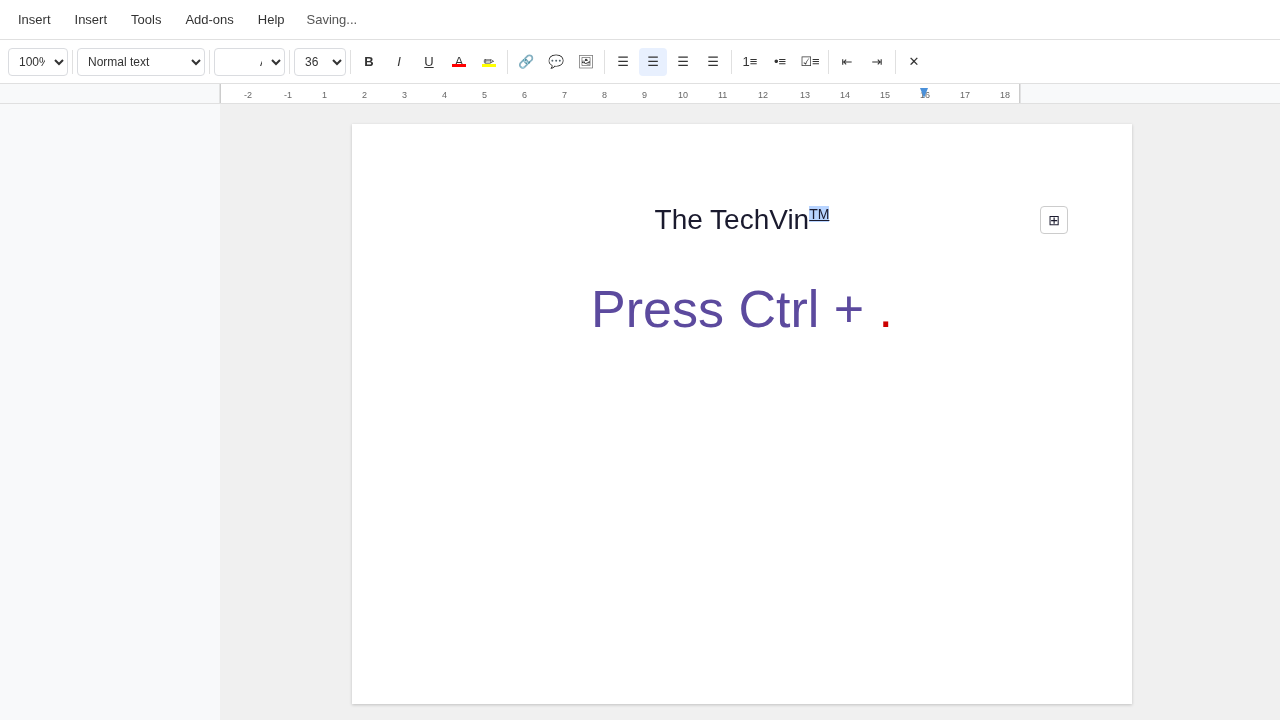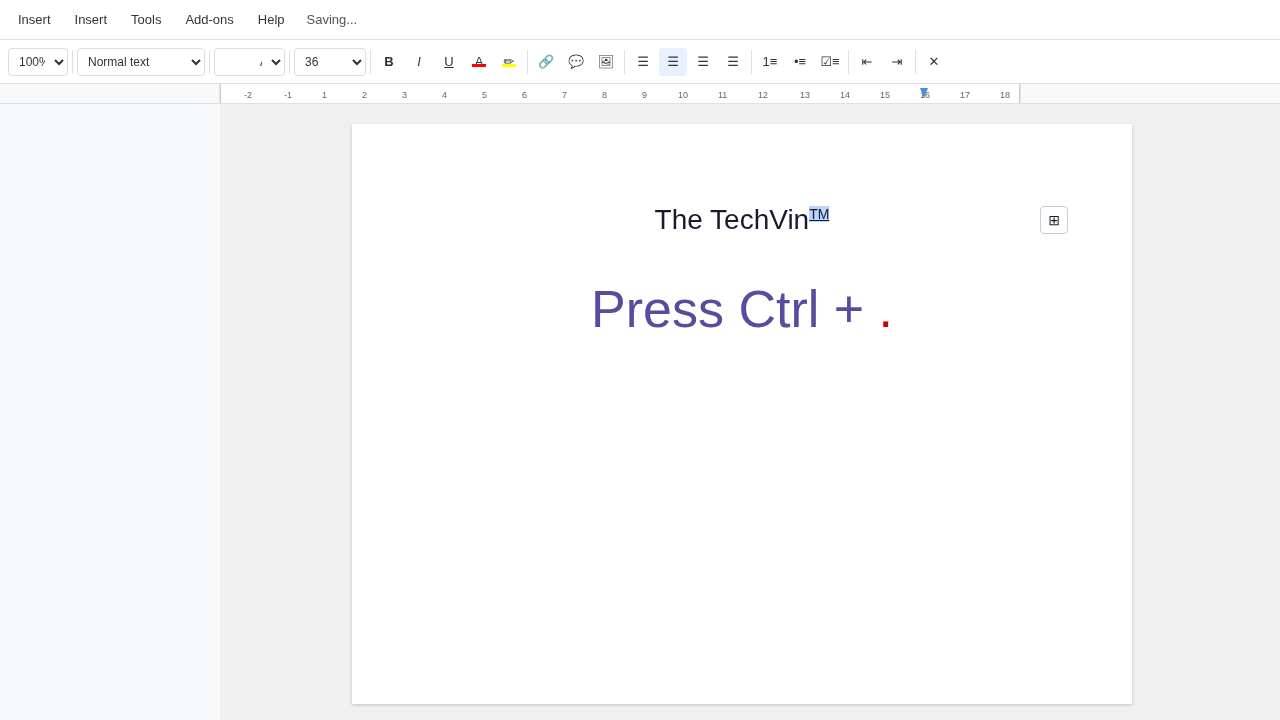--- a/index.html
+++ b/index.html
@@ -55,21 +55,21 @@
       border-radius: 4px;
       background: #fff;
       font-size: 12px;
       padding: 0 6px;
       cursor: pointer;
       color: #333;
     }
     .zoom-select { width: 60px; }
     .style-select { width: 128px; }
     .font-select { width: 71px; padding-left: 41px; }
-    .size-select { width: 72px; }
+    .size-select { width: 52px; }
     .toolbar-btn {
       height: 28px;
       min-width: 28px;
       border: none;
       background: transparent;
       border-radius: 4px;
       cursor: pointer;
       display: flex;
       align-items: center;
       justify-content: center;

